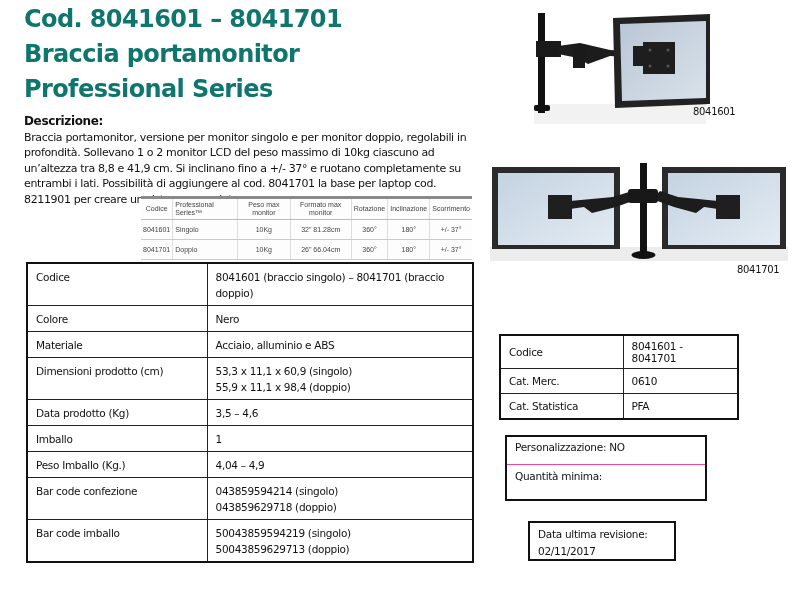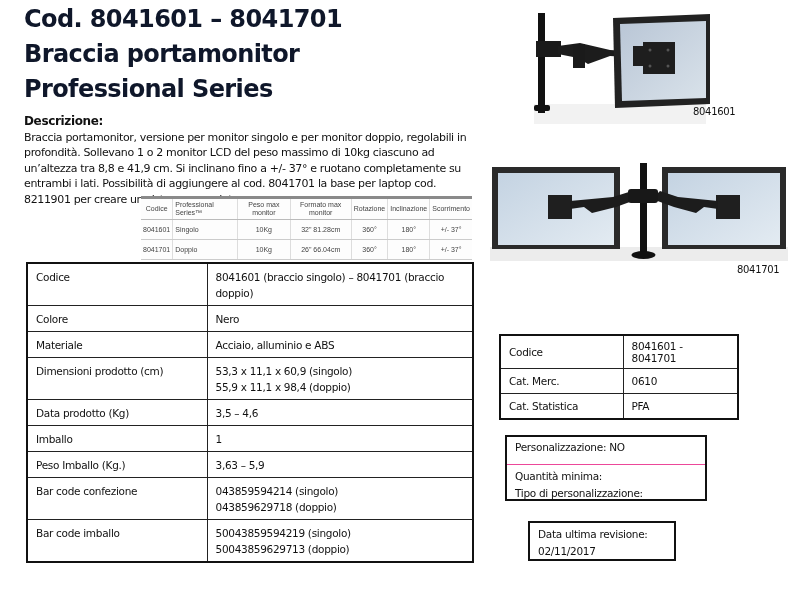--- a/index.html
+++ b/index.html
@@ -1,20 +1,20 @@
 <!DOCTYPE html>
 <html><head>
 <meta charset="utf-8">
 <style>
   * { box-sizing: border-box; margin: 0; padding: 0; }
   html, body { width: 800px; height: 600px; background: #ffffff; overflow: hidden; }
   body { position: relative; font-family: "Liberation Sans", "DejaVu Sans", sans-serif; color: #111; }
 
   .title-block { position: absolute; left: 24px; top: 2px; }
-  .title-line { display: block; font-family: "DejaVu Sans", sans-serif; font-weight: bold; font-size: 24px; line-height: 35px; color: #0f172a; letter-spacing: -0.6px; }
+  .title-line { display: block; font-family: "DejaVu Sans", sans-serif; font-weight: bold; font-size: 24px; line-height: 35px; color: #0f766e; letter-spacing: -0.6px; }
 
   .desc { position: absolute; left: 24px; top: 114px; width: 460px; font-family: "DejaVu Sans", sans-serif; font-size: 11px; line-height: 15.6px; color: #111; letter-spacing: -0.35px; }
   .desc-heading { font-weight: bold; font-size: 12px; display: block; }
 
   
   .mini-table { position: absolute; left: 141px; top: 196px; width: 331px; border-collapse: collapse; font-family: "Liberation Sans", sans-serif; font-size: 7px; color: #444; background: #fdfdfd; border-top: 3px solid #8a8a8a; }
   .mini-table th { font-weight: normal; height: 22px; line-height: 8px; border-bottom: 1px solid #bbb; border-right: 1px solid #ddd; padding: 1px 2px; text-align: center; vertical-align: middle; }
   .mini-table td { height: 20px; line-height: 8px; border-bottom: 1px solid #ccc; border-right: 1px solid #ddd; padding: 1px 2px; text-align: center; vertical-align: middle; }
   .mini-table td.l, .mini-table th.l { text-align: left; }
   .mini-table tr > *:last-child { border-right: none; }
@@ -173,21 +173,21 @@
   </tr>
   <tr>
     <td class="k">Imballo</td>
     <td class="v">
           <span>1</span>
         </td>
   </tr>
   <tr>
     <td class="k">Peso Imballo (Kg.)</td>
     <td class="v">
-          <span>3,63 – 5,9</span>
+          <span>4,04 – 4,9</span>
         </td>
   </tr>
   <tr>
     <td class="k">Bar code confezione</td>
     <td class="v">
       <span>043859594214 (singolo)</span>
       <span>043859629718 (doppio)</span>
     </td>
   </tr>
   <tr>
@@ -214,20 +214,19 @@
     <td class="k">Cat. Statistica</td>
     <td>PFA</td>
   </tr>
 </tbody>
   </table>
 
 <div class="box perso-box">
   <div class="row1">Personalizzazione: NO</div>
   <div class="row2">
     <span>Quantità minima:</span>
-    <span>Tipo di personalizzazione:</span>
   </div>
 </div>
 
 <div class="box rev-box">
   <span>Data ultima revisione:</span>
   <span>02/11/2017</span>
 </div>
 
 </body></html>

